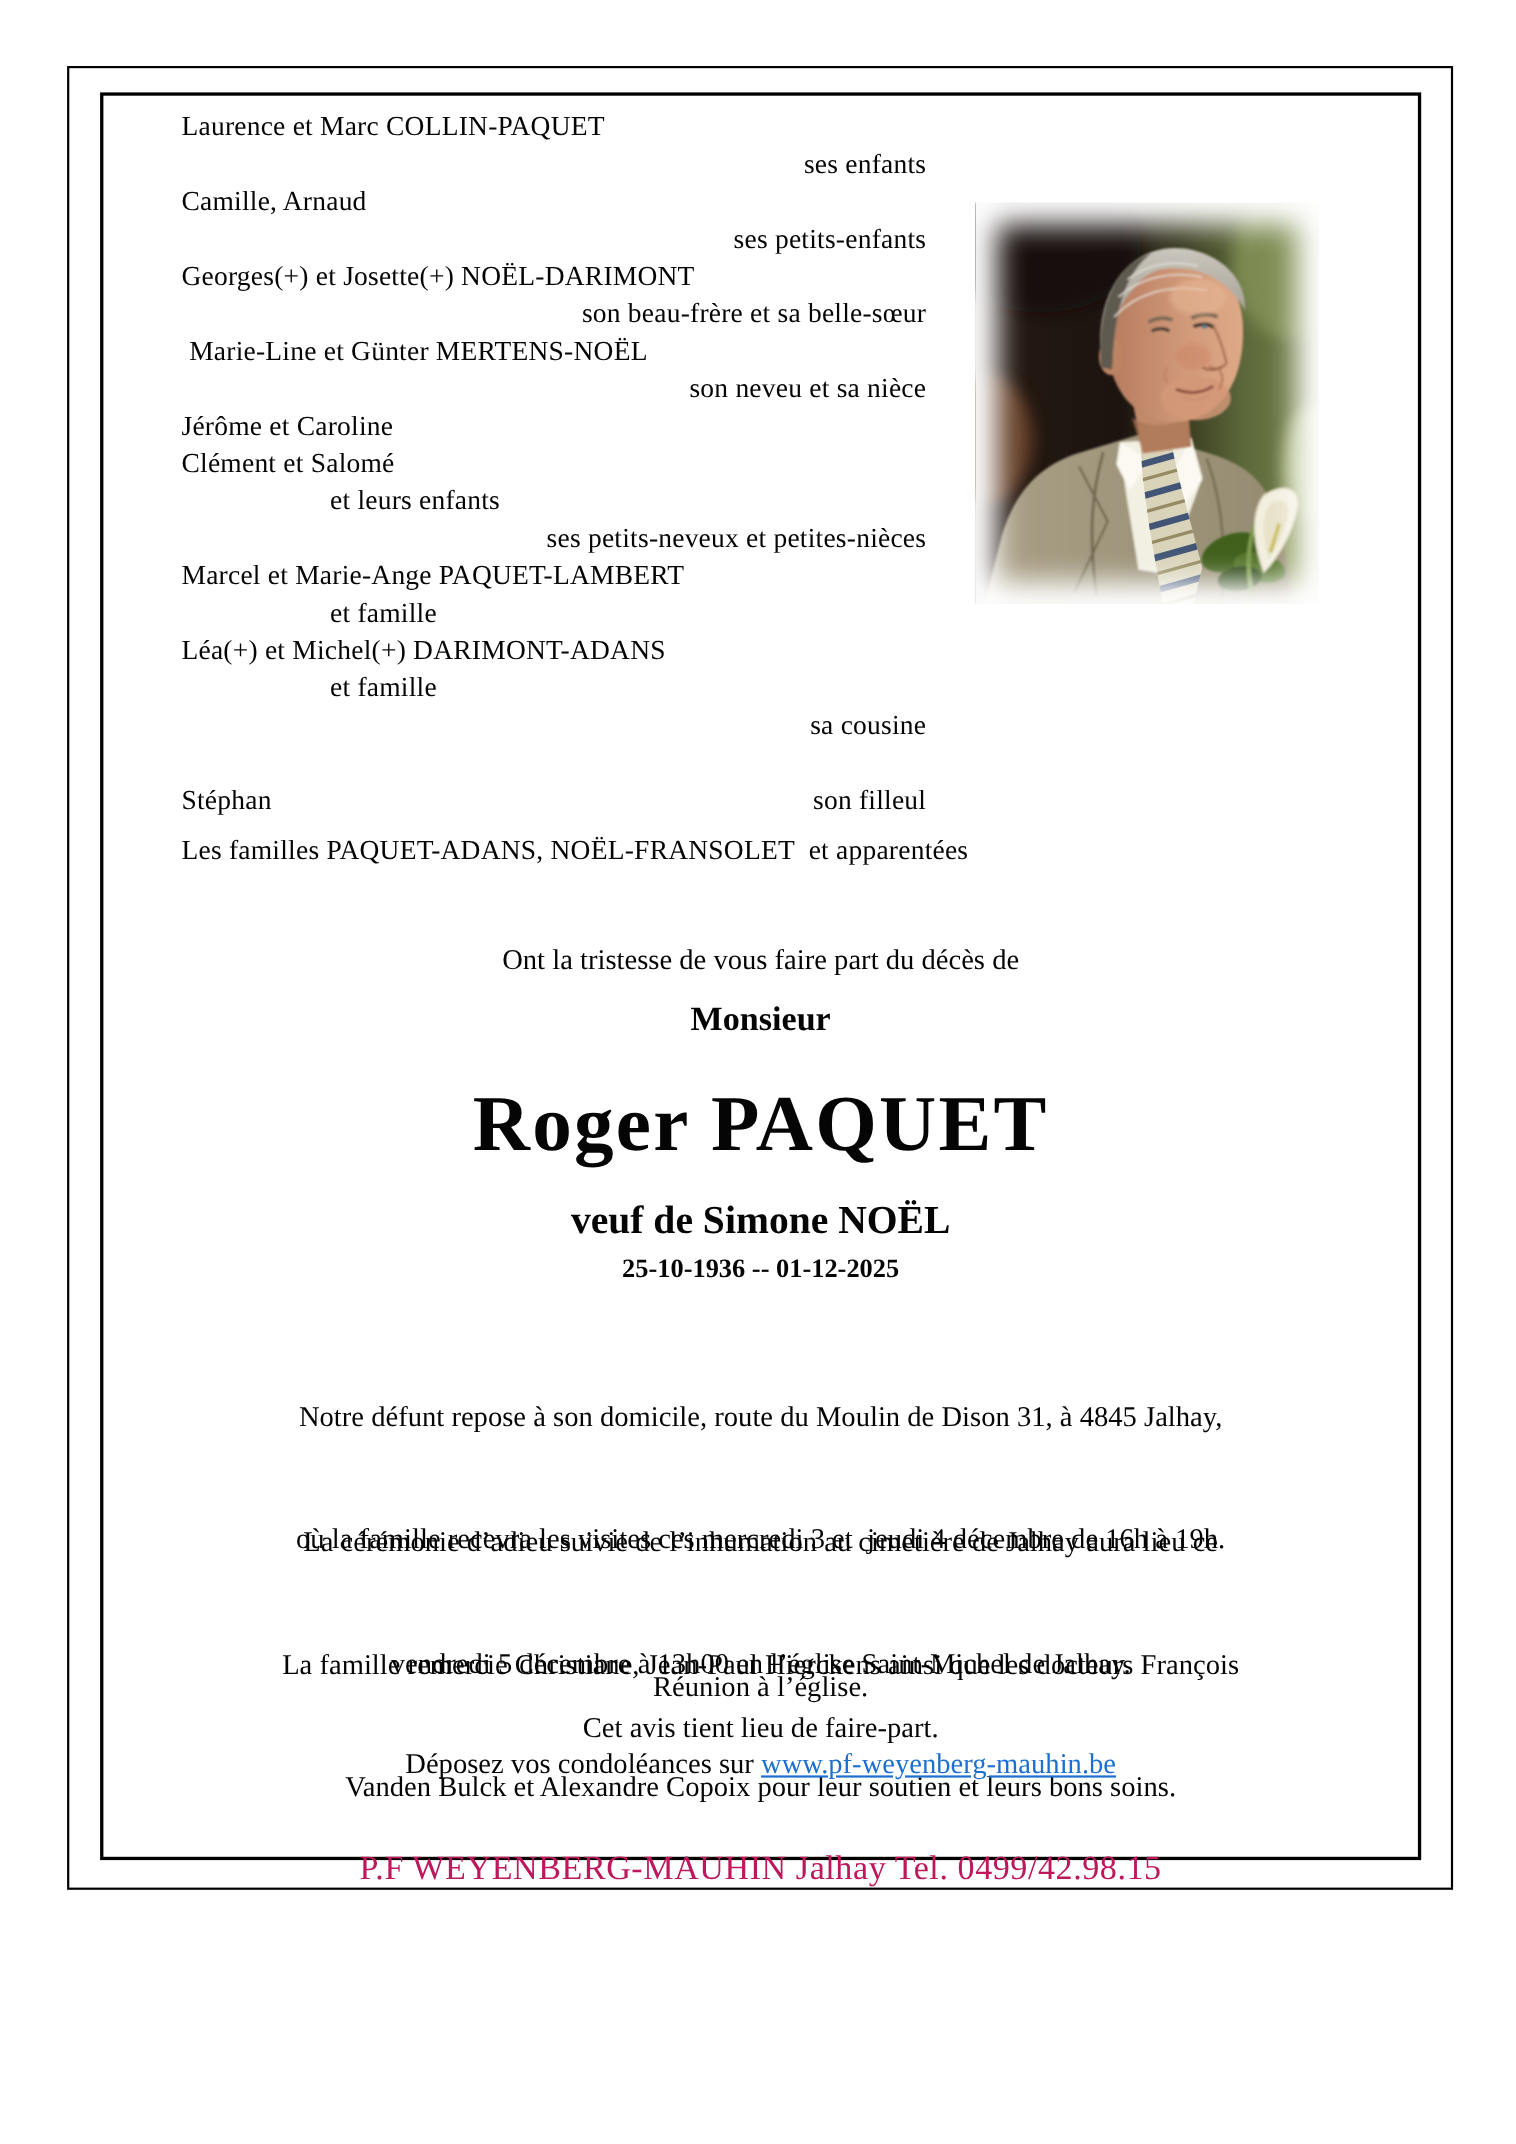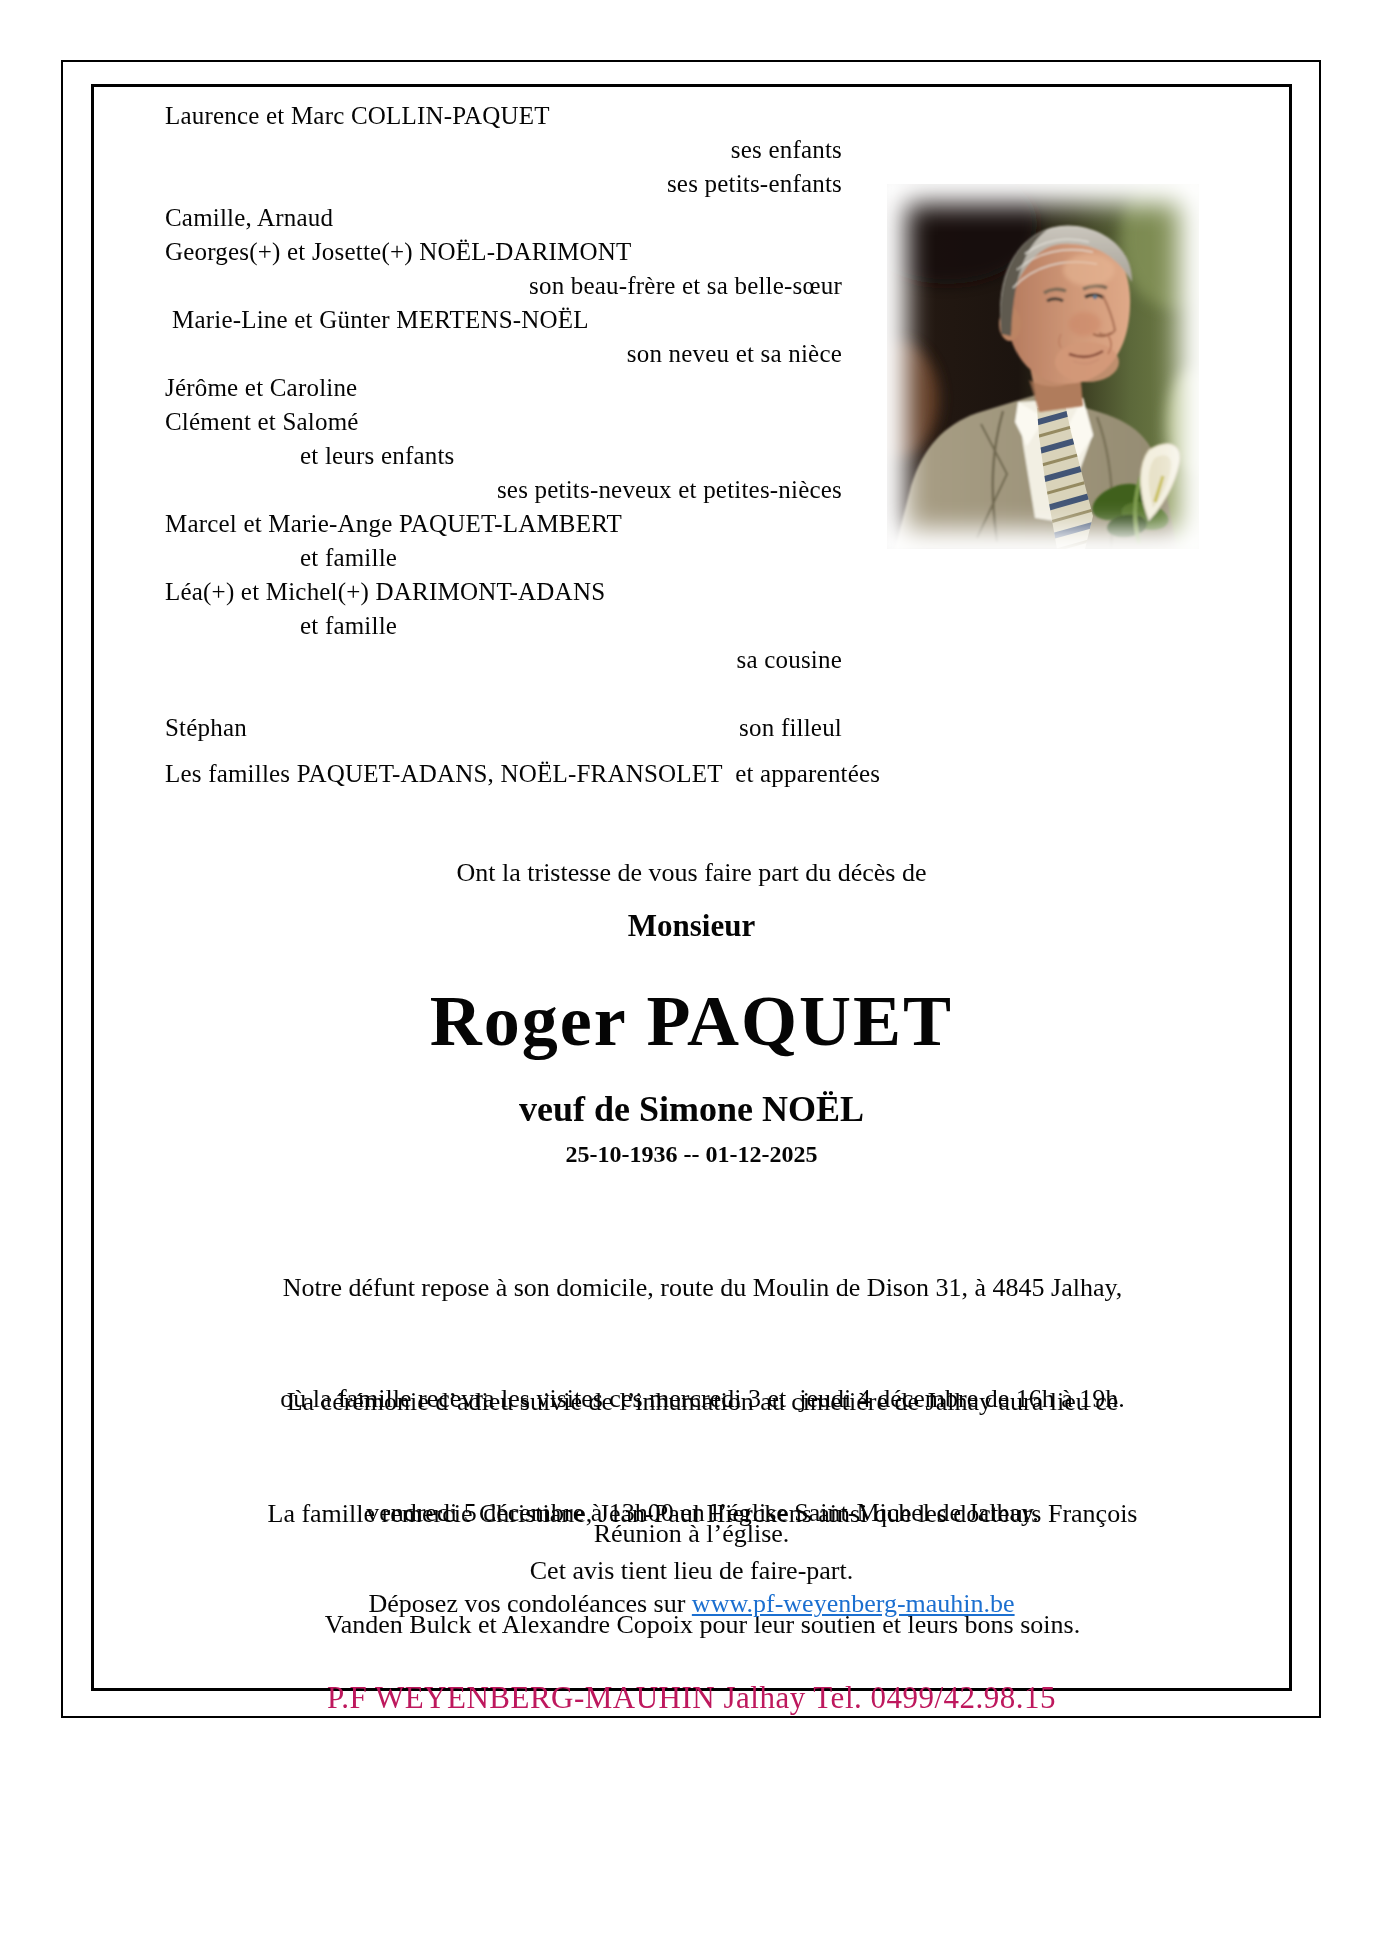--- a/index.html
+++ b/index.html
@@ -26,21 +26,21 @@
   .photo svg{display:block;}
   .photo-fade{position:absolute;inset:0;box-shadow:inset 0 0 26px 20px #ffffff;pointer-events:none;}
 
   
   .cline{position:absolute;left:0;width:100%;text-align:center;white-space:pre;}
   .announce{top:770px;font-size:26px;line-height:32px;}
   .honorific{top:810px;font-size:31px;line-height:58px;font-weight:bold;}
   .deceased{top:890px;font-size:72px;line-height:88px;font-weight:bold;letter-spacing:2px;}
   .widower{top:1000px;font-size:36px;line-height:44px;font-weight:bold;}
   .dates{top:1052px;font-size:24px;line-height:30px;font-weight:bold;}
-  .para{font-size:26px;line-height:37px;padding-left:11px;}
+  .para{font-size:26px;line-height:37px;}
   .p-wake{top:1108px;}
   .p-ceremony{top:1222px;}
   .p-thanks{top:1334px;}
   .small{font-size:26px;line-height:33px;}
   .reunion{top:1430px;}
   .notice{top:1467px;}
   .condolences{top:1500px;}
   .condolences a{color:#1b6fd0;text-decoration:underline;cursor:pointer;}
   .footerline{top:1592px;font-size:31px;line-height:38px;color:#be185d;letter-spacing:0.5px;}
 </style>
@@ -53,27 +53,27 @@
 
       <div class="family-list">
           <div class="family-row row-name">
     <span class="fr-text">Laurence et Marc COLLIN-PAQUET</span>
     <span class="fr-rel"></span>
   </div>
           <div class="family-row row-relation">
     <span class="fr-text"></span>
     <span class="fr-rel">ses enfants</span>
   </div>
+          <div class="family-row row-name">
+    <span class="fr-text">Camille, Arnaud</span>
+    <span class="fr-rel"></span>
+  </div>
           <div class="family-row row-relation">
     <span class="fr-text"></span>
     <span class="fr-rel">ses petits-enfants</span>
-  </div>
-          <div class="family-row row-name">
-    <span class="fr-text">Camille, Arnaud</span>
-    <span class="fr-rel"></span>
   </div>
           <div class="family-row row-name">
     <span class="fr-text">Georges(+) et Josette(+) NOËL-DARIMONT</span>
     <span class="fr-rel"></span>
   </div>
           <div class="family-row row-relation">
     <span class="fr-text"></span>
     <span class="fr-rel">son beau-frère et sa belle-sœur</span>
   </div>
           <div class="family-row row-name ind1">

